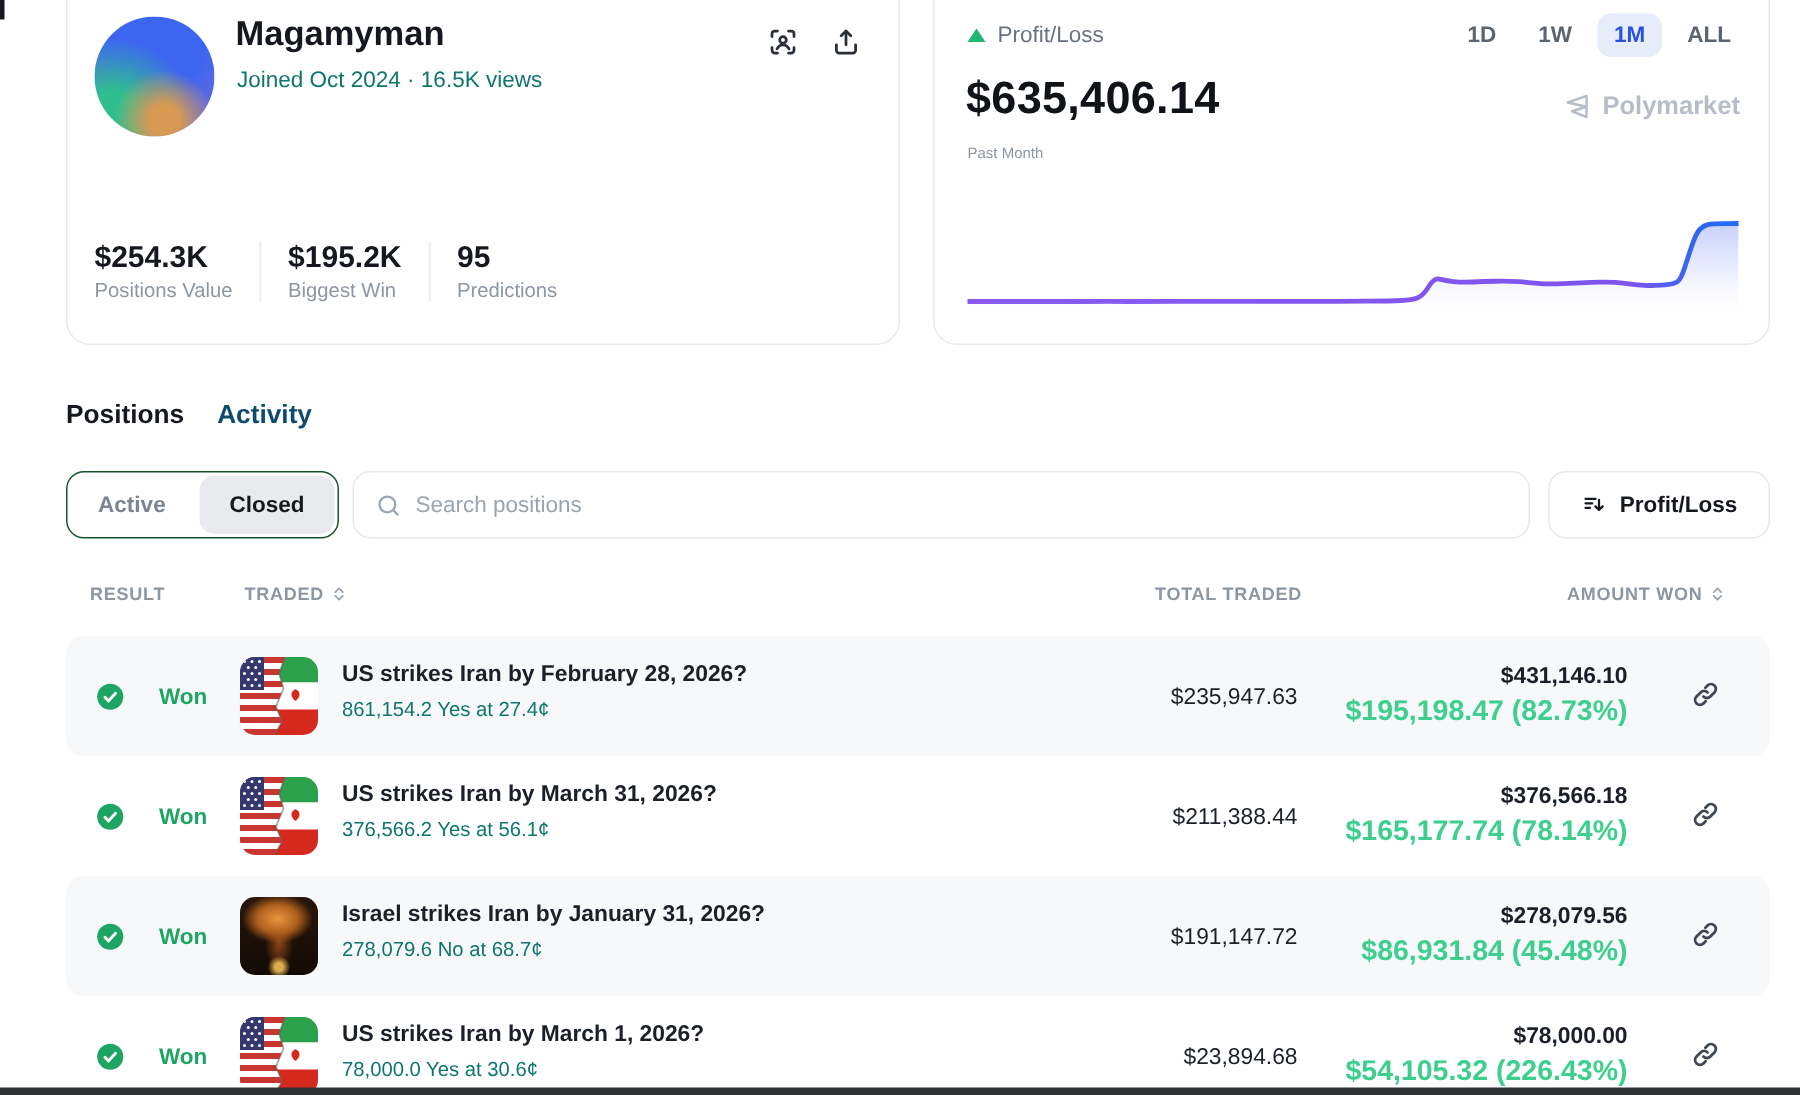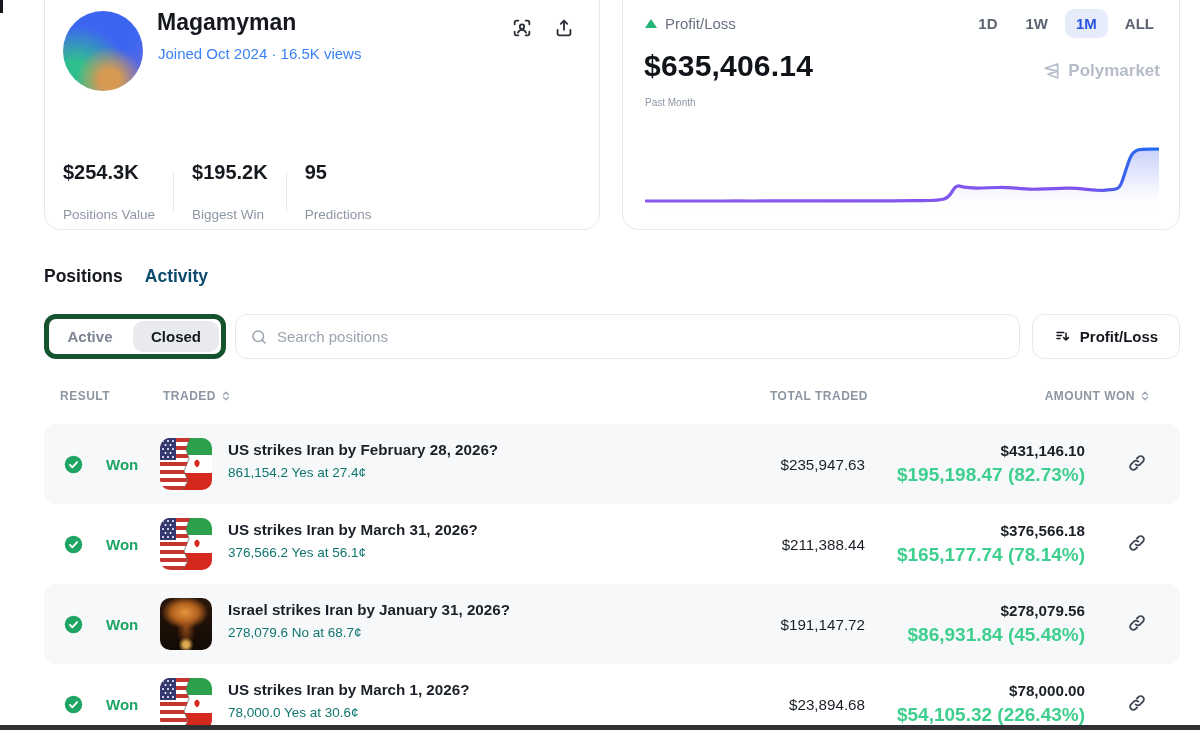--- a/index.html
+++ b/index.html
@@ -13,26 +13,26 @@
   .pnl-card { left:622px; width:558px; }
 
   
   .avatar { position:absolute; left:18px; top:34px; width:80px; height:80px; border-radius:50%;
     background:
       radial-gradient(circle at 58% 86%, #d89a52 0 12%, rgba(216,154,82,0) 40%),
       radial-gradient(circle at 16% 84%, #2fbf8f 0 18%, rgba(47,191,143,0) 55%),
       radial-gradient(circle at 50% 18%, #3d66f0 0 45%, #5f6ae0 75%, #8279cd 100%);
   }
   .uname { position:absolute; left:112px; top:32px; font-size:23px; font-weight:700; color:#15181e; }
-  .umeta { position:absolute; left:113px; top:68px; font-size:15px; color:#3b82f6; font-weight:500; }
+  .umeta { position:absolute; left:113px; top:68px; font-size:15px; color:#0f766e; font-weight:500; }
   .head-icons { position:absolute; right:24px; top:40px; display:flex; gap:20px; }
   .head-icons svg { width:22px; height:22px; cursor:pointer; }
 
   .stats { position:absolute; left:18px; top:184px; display:flex; align-items:center; }
-  .stat { display:flex; flex-direction:column; gap:23px; }
+  .stat { display:flex; flex-direction:column; gap:2px; }
   .stat .v { font-size:20px; font-weight:700; color:#15181e; }
   .stat .l { font-size:13.5px; color:#8d96a3; font-weight:500; }
   .stat-div { width:1px; height:40px; background:#e7e9ee; margin:0 18px; }
 
   
   .pnl-head { position:absolute; left:22px; right:14px; top:32px; display:flex; align-items:center; justify-content:space-between; }
   .pnl-label { display:flex; align-items:center; gap:8px; font-size:15px; color:#6a7280; font-weight:500; }
   .tri-up { width:0; height:0; border-left:6px solid transparent; border-right:6px solid transparent; border-bottom:9px solid #22b573; }
   .ranges { display:flex; align-items:center; gap:6px; }
   .range { font-size:15px; font-weight:600; color:#5c6470; padding:6px 11px; border-radius:9px; cursor:pointer; }
@@ -45,21 +45,21 @@
   .pnl-period { position:absolute; left:22px; top:120px; font-size:10px; color:#8d96a3; font-weight:500; }
   .chart-wrap { position:absolute; left:22px; top:150px; width:514px; height:84px; }
 
   
   .section-tabs { position:absolute; left:44px; top:266px; display:flex; gap:22px; font-size:17.5px; }
   .stab { font-weight:700; cursor:pointer; }
   .stab.on { color:#15181e; }
   .stab.off { color:#0c4a6e; }
 
   .filter-row { position:absolute; top:314px; left:0; width:1200px; height:45px; }
-  .segmented { position:absolute; left:44px; width:182px; height:45px; border:5px solid #14532d;
+  .segmented { position:absolute; left:44px; width:182px; height:45px; border:1px solid #14532d;
                border-radius:12px; display:flex; overflow:hidden; background:#fff; }
   .seg { flex:1; display:flex; align-items:center; justify-content:center; font-size:15px; cursor:pointer; }
   .seg.inactive { color:#7c8493; font-weight:600; }
   .seg.active { background:#e9eaed; color:#15181e; font-weight:700; border-radius:10px; margin:2px; flex:1.05; }
   .searchbox { position:absolute; left:235px; width:785px; height:45px; border:1px solid #e7e9ee;
                border-radius:12px; display:flex; align-items:center; padding:0 14px; gap:9px; background:#fff; }
   .searchbox svg { width:18px; height:18px; flex:none; }
   .searchbox input { border:none; outline:none; font-size:15px; color:#2a2f38; width:100%;
                      font-family:"Liberation Sans","DejaVu Sans",sans-serif; background:transparent; }
   .searchbox input::placeholder { color:#9aa3b0; }

